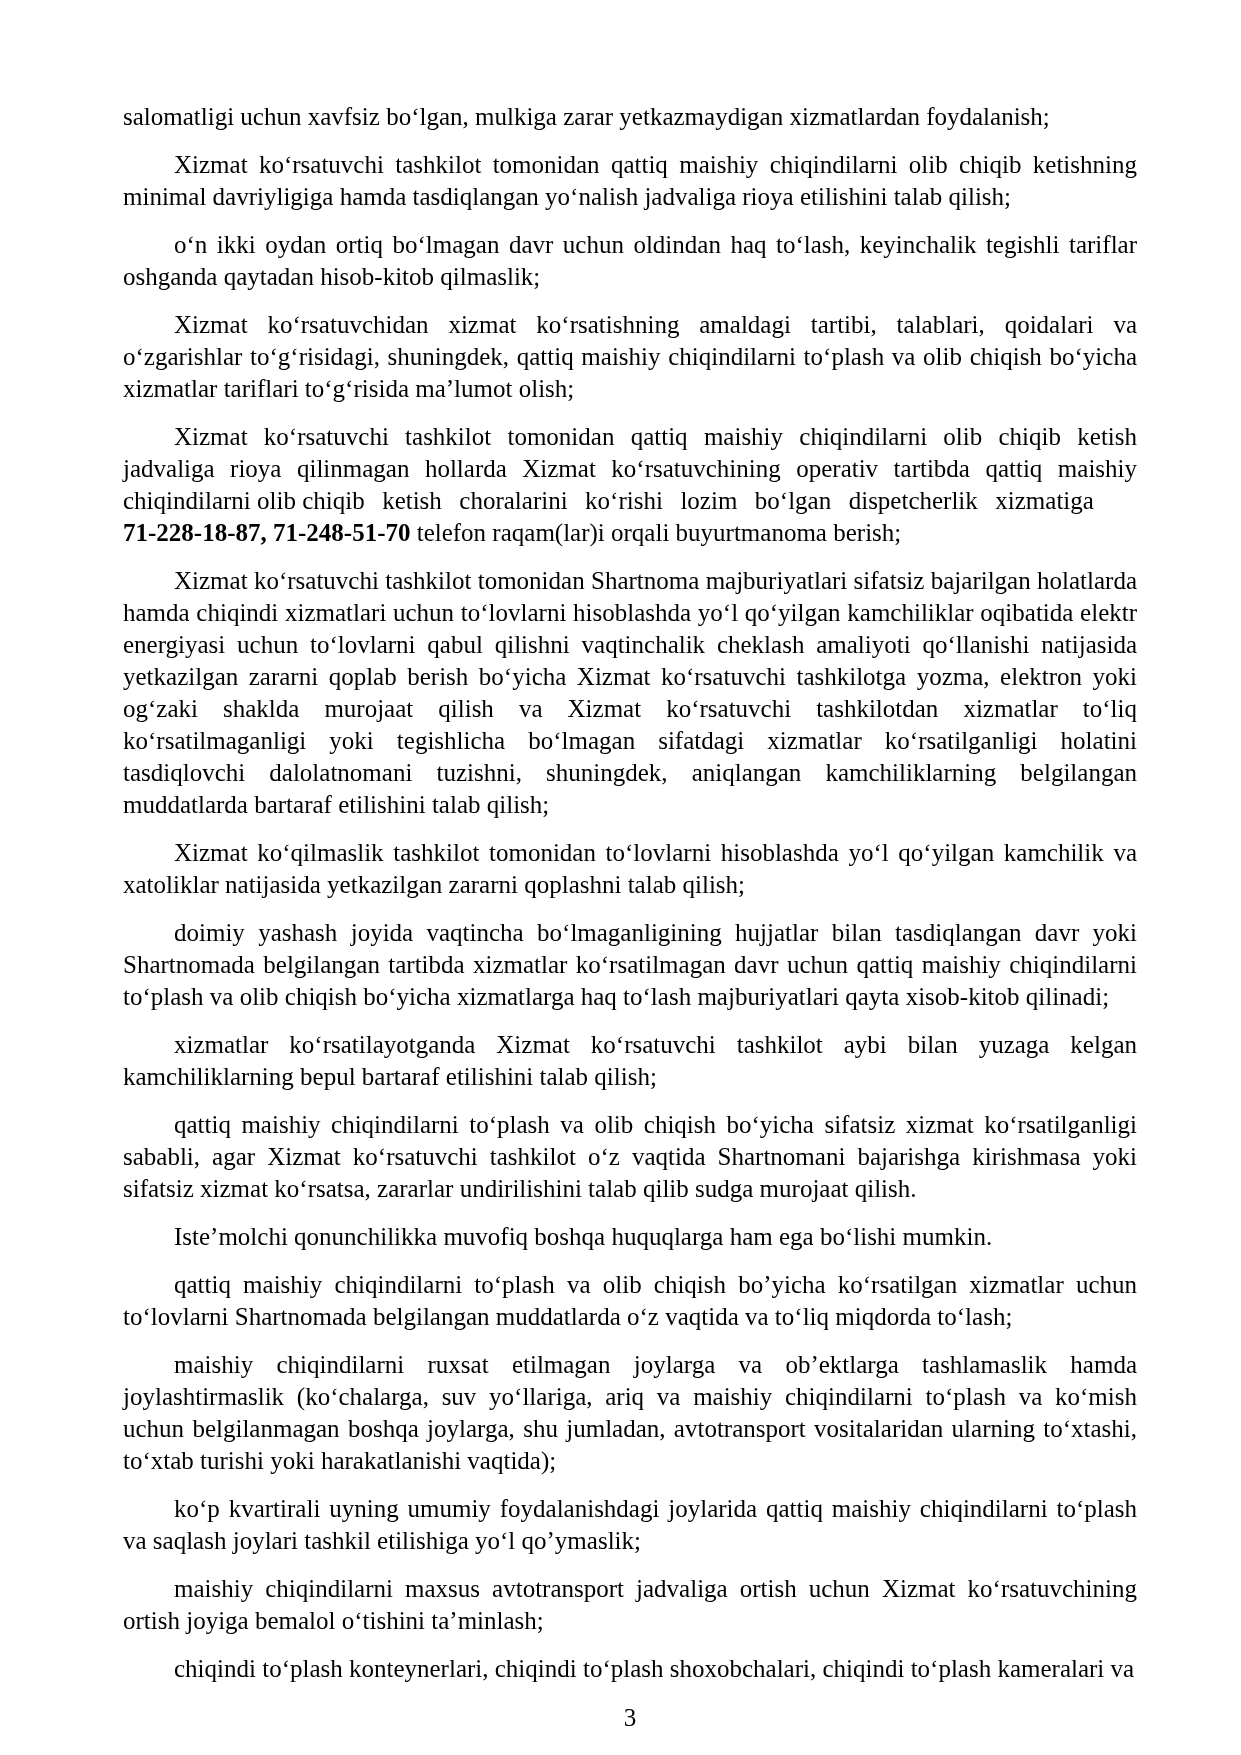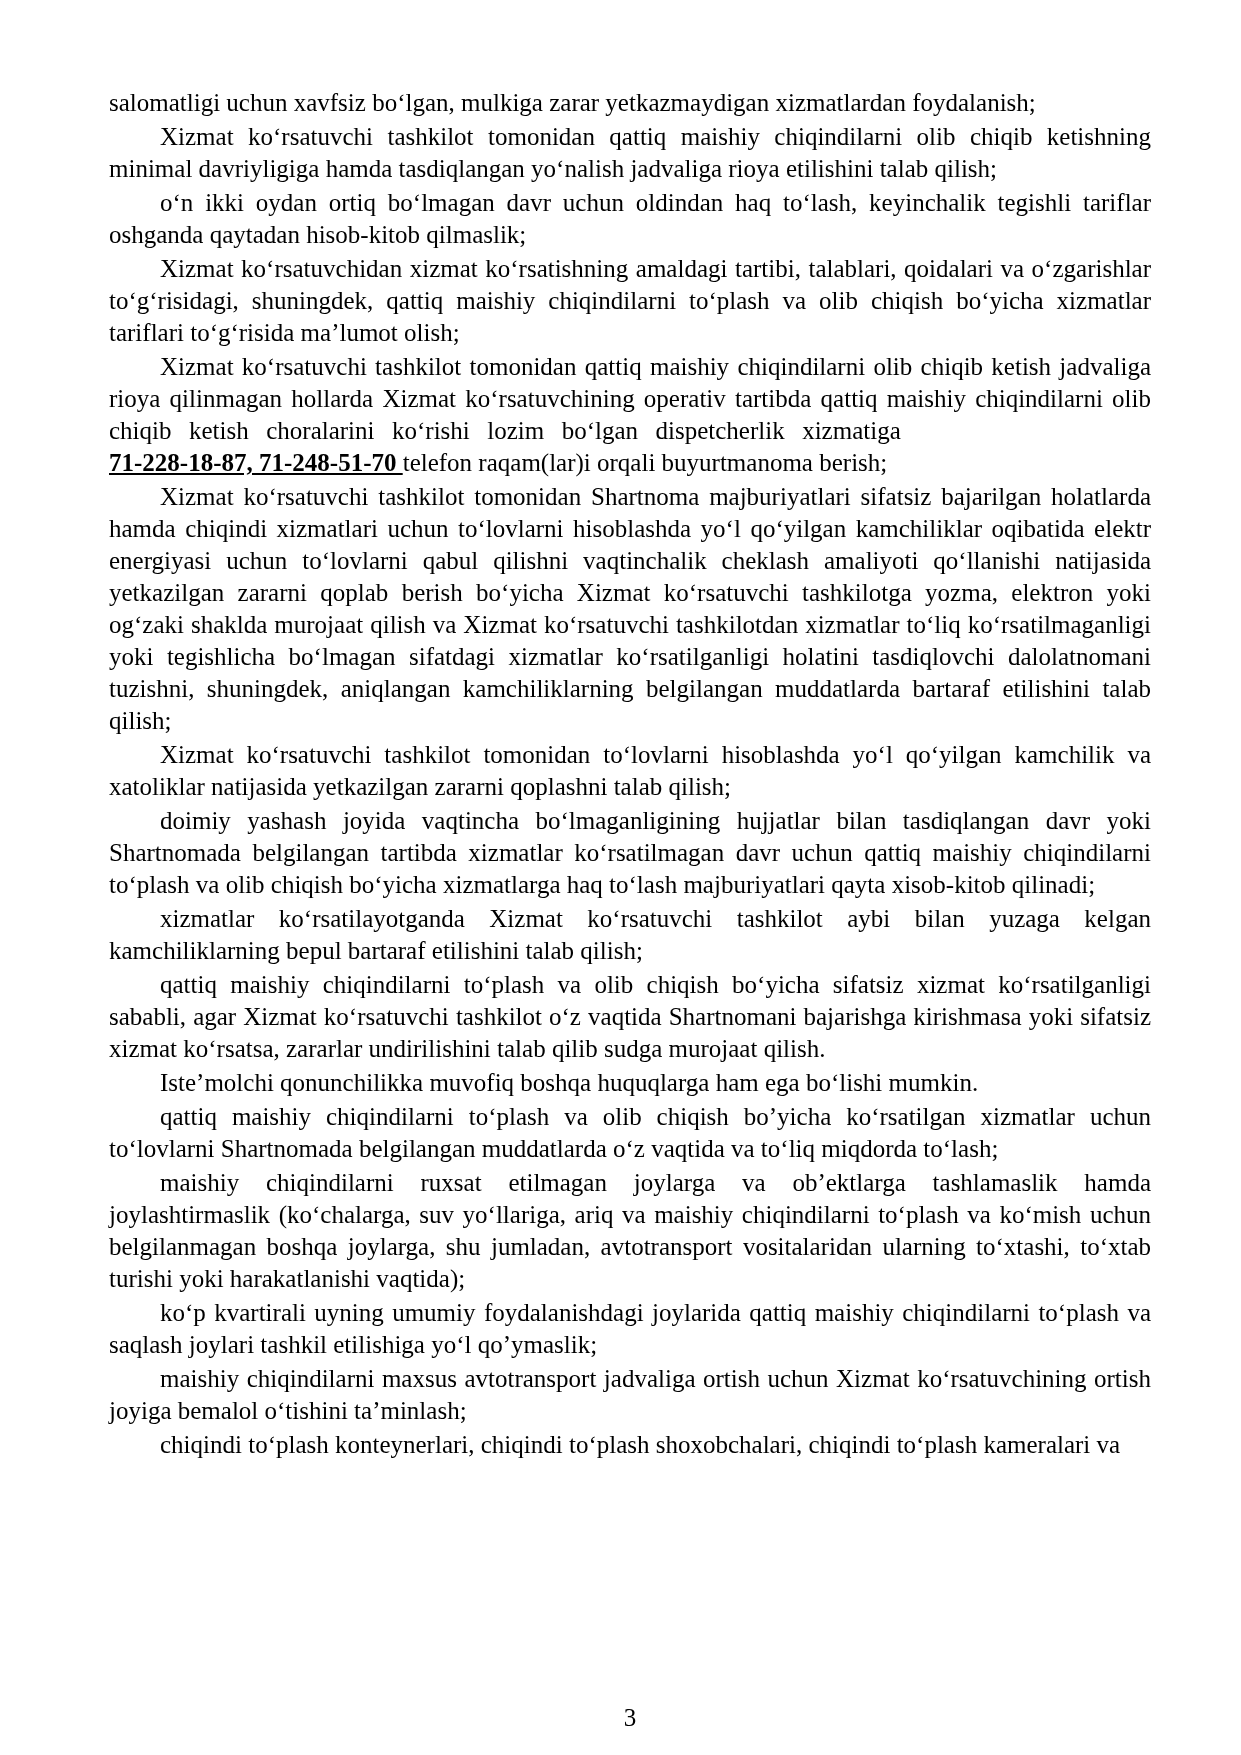--- a/index.html
+++ b/index.html
@@ -15,24 +15,24 @@
     position: absolute;
     left: 107px;
     top: 85px;
     width: 1046px;
     font-family: "Liberation Serif", "DejaVu Serif", serif;
     font-size: 25px;
     line-height: 32px;
     text-align: justify;
     color: #000;
   }
-  .content p { margin: 2px; padding: 0; text-indent: 51px; }
+  .content p { margin: 16px; padding: 0; text-indent: 51px; }
   .content p.no-indent { text-indent: 0; }
   .run-bold { font-weight: bold; }
-  .run-underline { text-decoration: underline; }
+  .run-underline { }
   .run-nowrap { white-space: pre; }
   .run-spread { word-spacing: 0.45em; }
   .page-number {
     position: absolute;
     left: 107px;
     top: 1702px;
     width: 1046px;
     text-align: center;
     font-family: "Liberation Serif", "DejaVu Serif", serif;
     font-size: 25px;
@@ -44,21 +44,21 @@
 <body>
 
 <div class="page">
   <div class="content" id="content">
       <p class="no-indent"><span>salomatligi uchun xavfsiz bo‘lgan, mulkiga zarar yetkazmaydigan xizmatlardan foydalanish;</span></p>
       <p><span>Xizmat ko‘rsatuvchi tashkilot tomonidan qattiq maishiy chiqindilarni olib chiqib ketishning minimal davriyligiga hamda tasdiqlangan yo‘nalish jadvaliga rioya etilishini talab qilish;</span></p>
       <p><span>o‘n ikki oydan ortiq bo‘lmagan davr uchun oldindan haq to‘lash, keyinchalik tegishli tariflar oshganda qaytadan hisob-kitob qilmaslik;</span></p>
       <p><span>Xizmat ko‘rsatuvchidan xizmat ko‘rsatishning amaldagi tartibi, talablari, qoidalari va o‘zgarishlar to‘g‘risidagi, shuningdek, qattiq maishiy chiqindilarni to‘plash va olib chiqish bo‘yicha xizmatlar tariflari to‘g‘risida ma’lumot olish;</span></p>
       <p><span>Xizmat ko‘rsatuvchi tashkilot tomonidan qattiq maishiy chiqindilarni olib chiqib ketish jadvaliga rioya qilinmagan hollarda Xizmat ko‘rsatuvchining operativ tartibda qattiq maishiy chiqindilarni olib </span><span class="run-spread">chiqib ketish choralarini ko‘rishi lozim bo‘lgan dispetcherlik xizmatiga</span><br><span class="run-bold run-underline run-nowrap">71-228-18-87, 71-248-51-70 </span><span>telefon raqam(lar)i orqali buyurtmanoma berish;</span></p>
       <p><span>Xizmat ko‘rsatuvchi tashkilot tomonidan Shartnoma majburiyatlari sifatsiz bajarilgan holatlarda hamda chiqindi xizmatlari uchun to‘lovlarni hisoblashda yo‘l qo‘yilgan kamchiliklar oqibatida elektr energiyasi uchun to‘lovlarni qabul qilishni vaqtinchalik cheklash amaliyoti qo‘llanishi natijasida yetkazilgan zararni qoplab berish bo‘yicha Xizmat ko‘rsatuvchi tashkilotga yozma, elektron yoki og‘zaki shaklda murojaat qilish va Xizmat ko‘rsatuvchi tashkilotdan xizmatlar to‘liq ko‘rsatilmaganligi yoki tegishlicha bo‘lmagan sifatdagi xizmatlar ko‘rsatilganligi holatini tasdiqlovchi dalolatnomani tuzishni, shuningdek, aniqlangan kamchiliklarning belgilangan muddatlarda bartaraf etilishini talab qilish;</span></p>
-      <p><span>Xizmat ko‘rsatuvchi tashkilot tomonidan to‘lovlarni hisoblashda yo‘l qo‘yilgan kamchilik va xatoliklar natijasida yetkazilgan zararni qoplashni talab qilish;</span></p>
+      <p><span>Xizmat ko‘qilmaslik tashkilot tomonidan to‘lovlarni hisoblashda yo‘l qo‘yilgan kamchilik va xatoliklar natijasida yetkazilgan zararni qoplashni talab qilish;</span></p>
       <p><span>doimiy yashash joyida vaqtincha bo‘lmaganligining hujjatlar bilan tasdiqlangan davr yoki Shartnomada belgilangan tartibda xizmatlar ko‘rsatilmagan davr uchun qattiq maishiy chiqindilarni to‘plash va olib chiqish bo‘yicha xizmatlarga haq to‘lash majburiyatlari qayta xisob-kitob qilinadi;</span></p>
       <p><span>xizmatlar ko‘rsatilayotganda Xizmat ko‘rsatuvchi tashkilot aybi bilan yuzaga kelgan kamchiliklarning bepul bartaraf etilishini talab qilish;</span></p>
       <p><span>qattiq maishiy chiqindilarni to‘plash va olib chiqish bo‘yicha sifatsiz xizmat ko‘rsatilganligi sababli, agar Xizmat ko‘rsatuvchi tashkilot o‘z vaqtida Shartnomani bajarishga kirishmasa yoki sifatsiz xizmat ko‘rsatsa, zararlar undirilishini talab qilib sudga murojaat qilish.</span></p>
       <p><span>Iste’molchi qonunchilikka muvofiq boshqa huquqlarga ham ega bo‘lishi mumkin.</span></p>
       <p><span>qattiq maishiy chiqindilarni to‘plash va olib chiqish bo’yicha ko‘rsatilgan xizmatlar uchun to‘lovlarni Shartnomada belgilangan muddatlarda o‘z vaqtida va to‘liq miqdorda to‘lash;</span></p>
       <p><span>maishiy chiqindilarni ruxsat etilmagan joylarga va ob’ektlarga tashlamaslik hamda joylashtirmaslik (ko‘chalarga, suv yo‘llariga, ariq va maishiy chiqindilarni to‘plash va ko‘mish uchun belgilanmagan boshqa joylarga, shu jumladan, avtotransport vositalaridan ularning to‘xtashi, to‘xtab turishi yoki harakatlanishi vaqtida);</span></p>
       <p><span>ko‘p kvartirali uyning umumiy foydalanishdagi joylarida qattiq maishiy chiqindilarni to‘plash va saqlash joylari tashkil etilishiga yo‘l qo’ymaslik;</span></p>
       <p><span>maishiy chiqindilarni maxsus avtotransport jadvaliga ortish uchun Xizmat ko‘rsatuvchining ortish joyiga bemalol o‘tishini ta’minlash;</span></p>
       <p><span>chiqindi to‘plash konteynerlari, chiqindi to‘plash shoxobchalari, chiqindi to‘plash kameralari va</span></p>
     </div>

